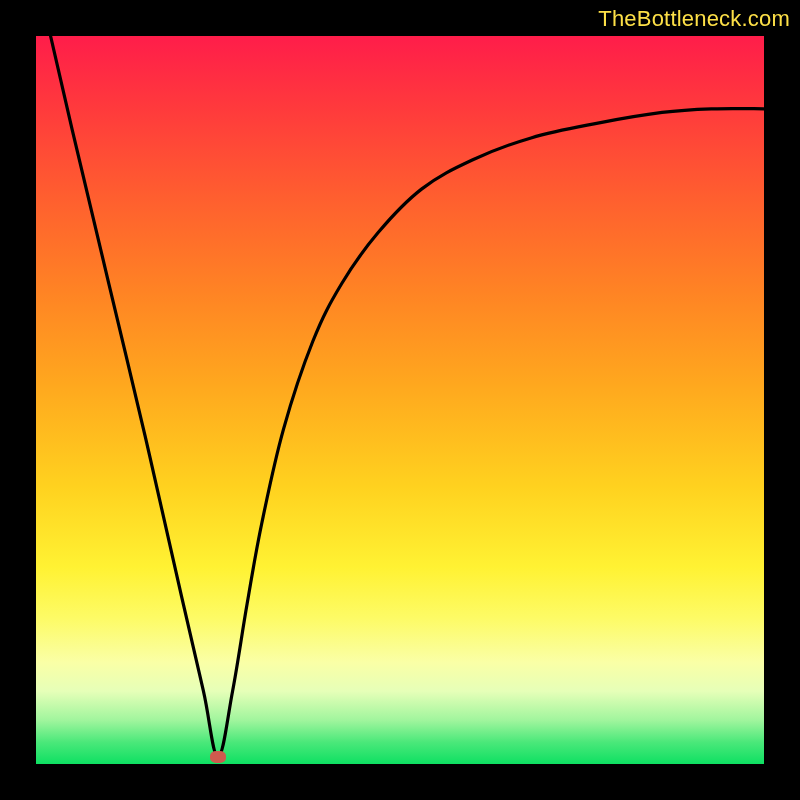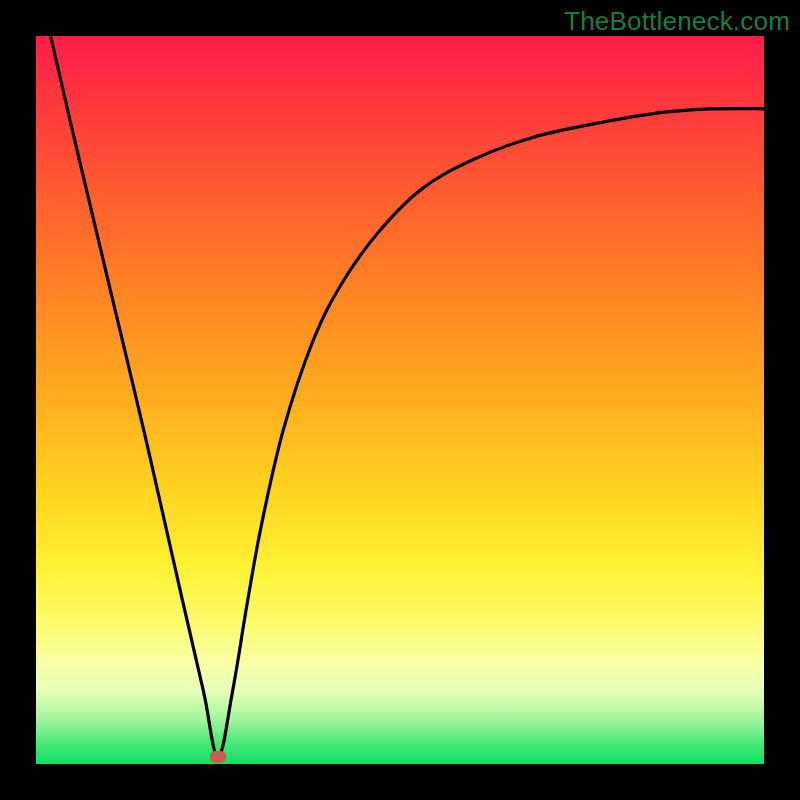--- a/index.html
+++ b/index.html
@@ -56,22 +56,22 @@
     height: 12px;
     border-radius: 6px / 5px;
     background: #cf5a4e;
     transform: translate(-50%, -50%);
   }
   .watermark {
     position: absolute;
     top: 6px;
     right: 10px;
     font-family: Arial, Helvetica, sans-serif;
-    font-size: 26px;
-    color: #15803d;
+    font-size: 22px;
+    color: #fde047;
     letter-spacing: 0.2px;
     user-select: none;
   }
 </style>
 </head>
 <body>
 
 <div class="frame">
 
   <div class="watermark">TheBottleneck.com</div>

